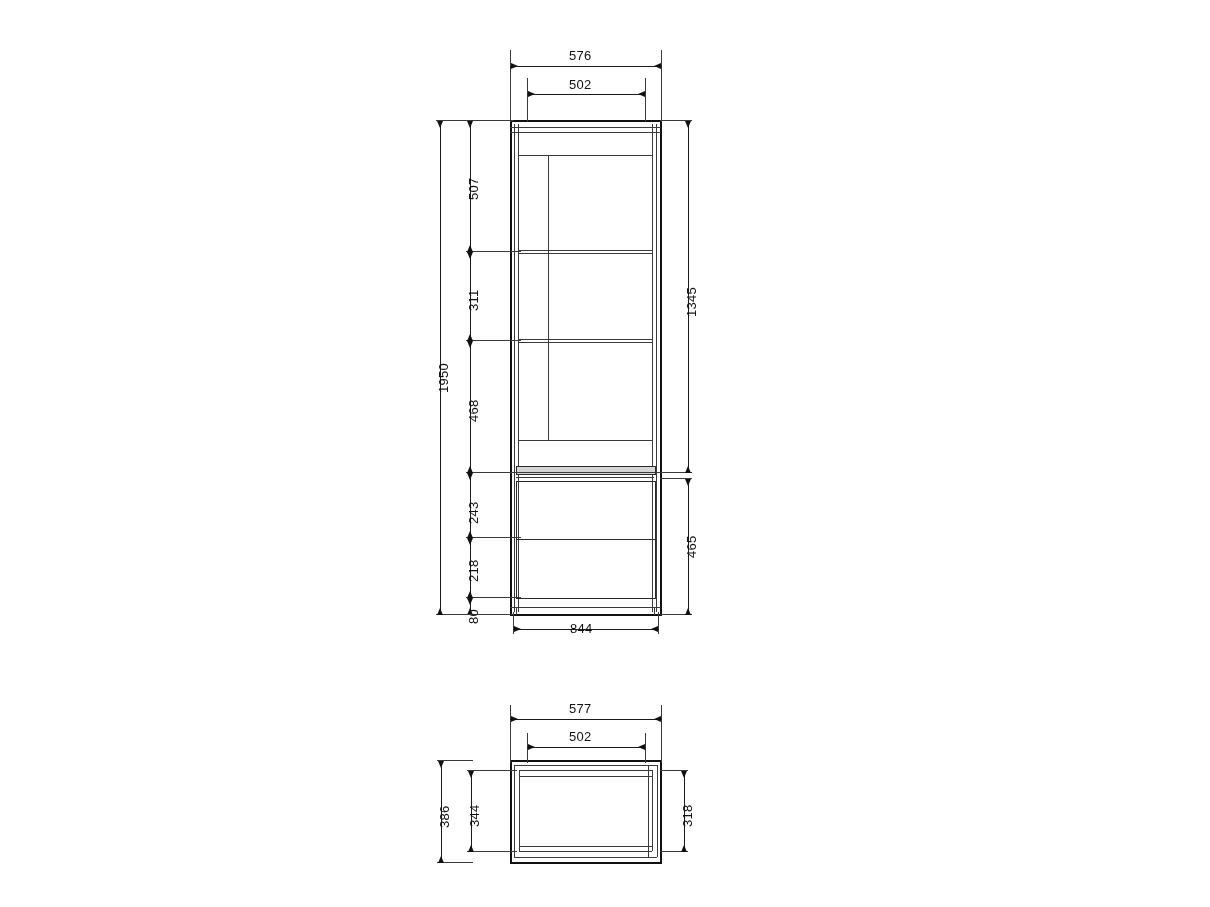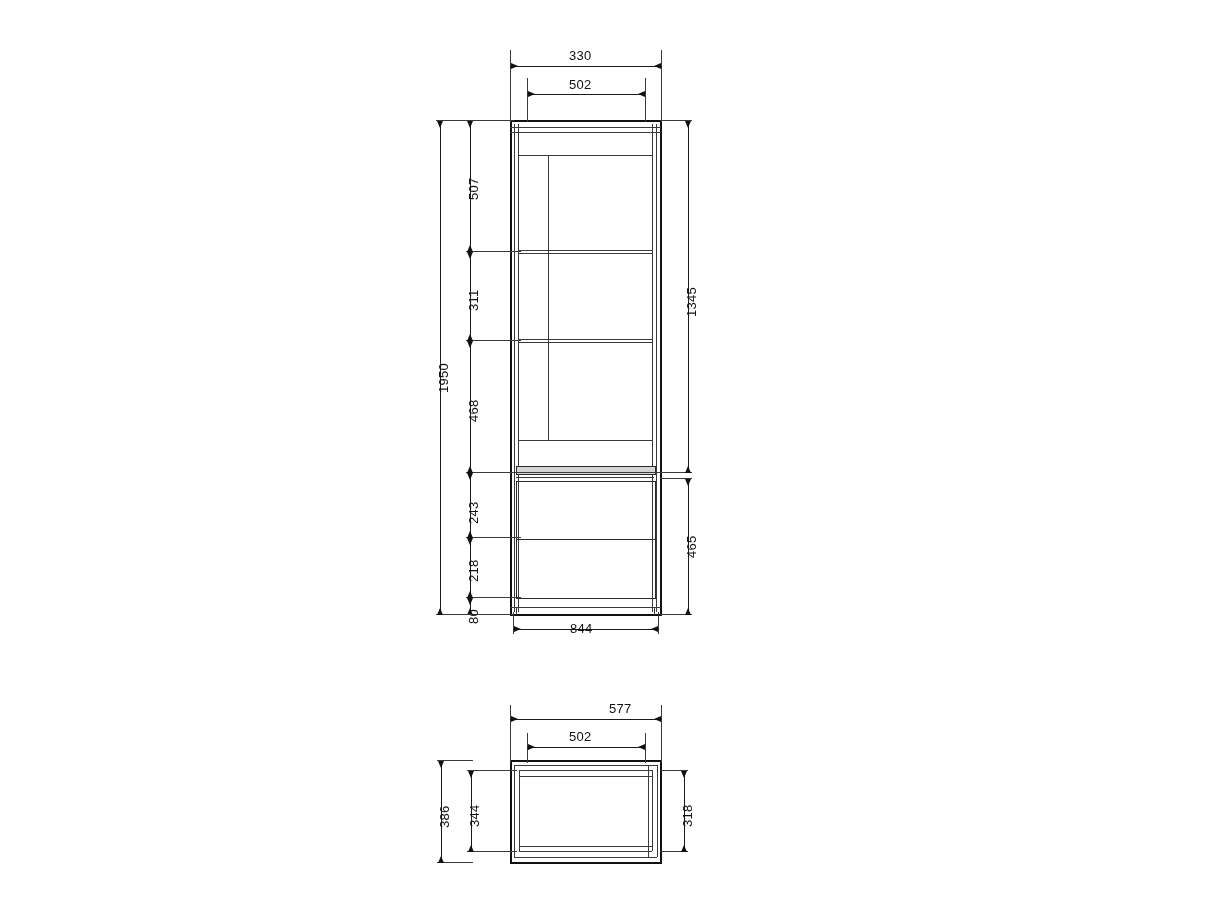--- a/index.html
+++ b/index.html
@@ -113,21 +113,21 @@
 
     <div class="line h thin" style="left:510px; top:607px; width:151px;"></div>
     <div class="line v thin" style="left:516px; top:607px; height:8px;"></div>
     <div class="line v thin" style="left:654px; top:607px; height:8px;"></div>
 
     <div class="line v thin" style="left:510px; top:50px; height:72px;"></div>
     <div class="line v thin" style="left:661px; top:50px; height:72px;"></div>
     <div class="line h" style="left:510px; top:66px; width:152px;"></div>
     <div class="arrow ar-right" style="left:511px; top:63px;"></div>
     <div class="arrow ar-left" style="left:654px; top:63px;"></div>
-    <div class="dim-label" style="left:569px; top:48px;">330</div>
+    <div class="dim-label" style="left:569px; top:48px;">576</div>
 
     <div class="line v thin" style="left:527px; top:78px; height:44px;"></div>
     <div class="line v thin" style="left:645px; top:78px; height:44px;"></div>
     <div class="line h" style="left:527px; top:94px; width:118px;"></div>
     <div class="arrow ar-right" style="left:528px; top:91px;"></div>
     <div class="arrow ar-left" style="left:638px; top:91px;"></div>
     <div class="dim-label" style="left:569px; top:77px;">502</div>
 
     <div class="line v" style="left:470px; top:120px; height:495px;"></div>
 
@@ -206,21 +206,21 @@
     <div class="line v thin" style="left:652px; top:770px; height:81px;"></div>
     <div class="line h thin" style="left:519px; top:776px; width:133px;"></div>
     <div class="line h thin" style="left:519px; top:846px; width:133px;"></div>
     <div class="line v thin" style="left:648px; top:765px; height:92px;"></div>
 
     <div class="line v thin" style="left:510px; top:705px; height:58px;"></div>
     <div class="line v thin" style="left:661px; top:705px; height:58px;"></div>
     <div class="line h" style="left:510px; top:719px; width:152px;"></div>
     <div class="arrow ar-right" style="left:511px; top:716px;"></div>
     <div class="arrow ar-left" style="left:654px; top:716px;"></div>
-    <div class="dim-label" style="left:569px; top:701px;margin-left:40px;">577</div>
+    <div class="dim-label" style="left:569px; top:701px;">577</div>
 
     <div class="line v thin" style="left:527px; top:733px; height:30px;"></div>
     <div class="line v thin" style="left:645px; top:733px; height:30px;"></div>
     <div class="line h" style="left:527px; top:747px; width:118px;"></div>
     <div class="arrow ar-right" style="left:528px; top:744px;"></div>
     <div class="arrow ar-left" style="left:638px; top:744px;"></div>
     <div class="dim-label" style="left:569px; top:729px;">502</div>
 
     <div class="line v" style="left:441px; top:760px; height:103px;"></div>
     <div class="line h thin" style="left:437px; top:760px; width:36px;"></div>

